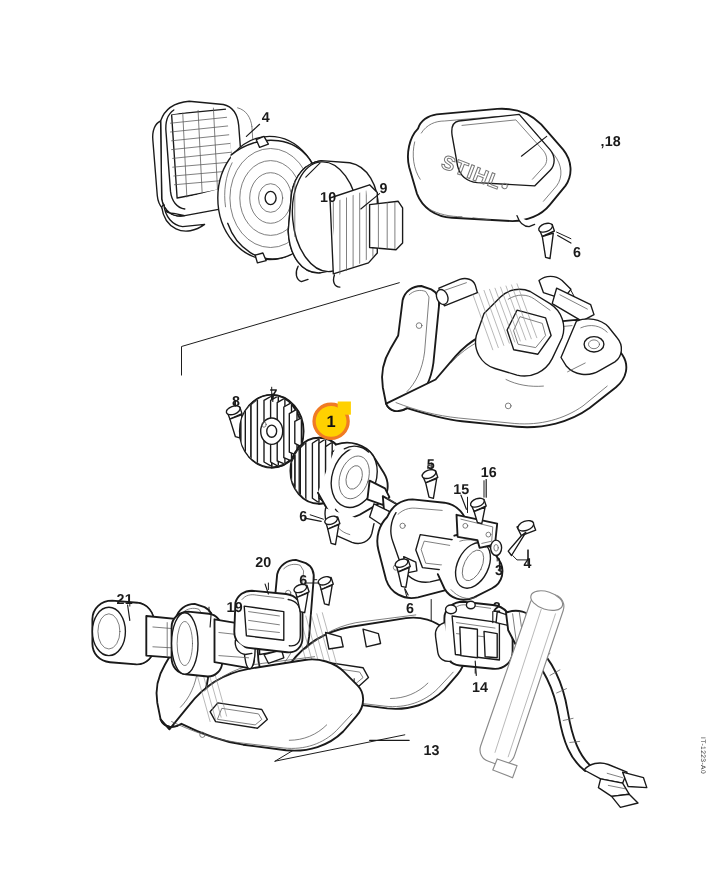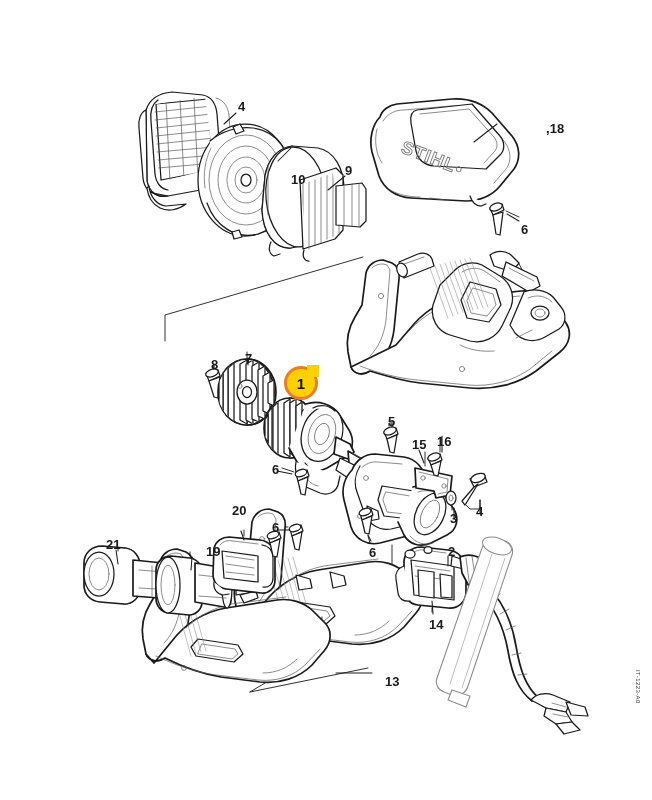--- a/index.html
+++ b/index.html
@@ -605,21 +605,21 @@
   </svg>
 
   <div class="lbl" style="left:238px;top:100px;">4</div>
   <div class="lbl" style="left:291px;top:135px;margin-top:38px;">10</div>
   <div class="lbl" style="left:345px;top:164px;">9</div>
   <div class="lbl" style="left:501px;top:122px;margin-left:45px;">,18</div>
   <div class="lbl" style="left:521px;top:223px;">6</div>
   <div class="lbl" style="left:211px;top:358px;">8</div>
   <div class="lbl" style="left:245px;top:352px;">7</div>
   <div class="lbl" style="left:388px;top:415px;">5</div>
-  <div class="lbl" style="left:437px;top:423px;margin-top:12px;">16</div>
+  <div class="lbl" style="left:437px;top:423px;">16</div>
   <div class="lbl" style="left:412px;top:438px;">15</div>
   <div class="lbl" style="left:476px;top:505px;">4</div>
   <div class="lbl" style="left:450px;top:512px;">3</div>
   <div class="lbl" style="left:448px;top:545px;">2</div>
   <div class="lbl" style="left:272px;top:463px;">6</div>
   <div class="lbl" style="left:272px;top:521px;">6</div>
   <div class="lbl" style="left:369px;top:546px;">6</div>
   <div class="lbl" style="left:106px;top:538px;text-align:right;">21</div>
   <div class="lbl" style="left:186px;top:545px;margin-left:20px;">19</div>
   <div class="lbl" style="left:232px;top:504px;">20</div>

